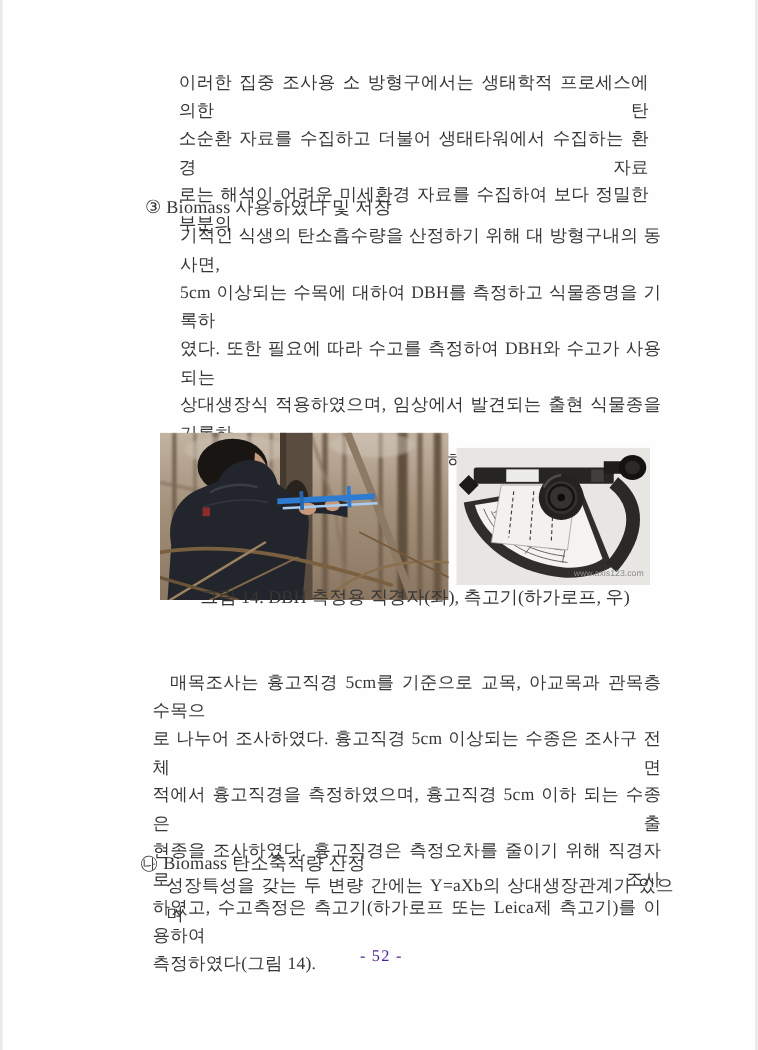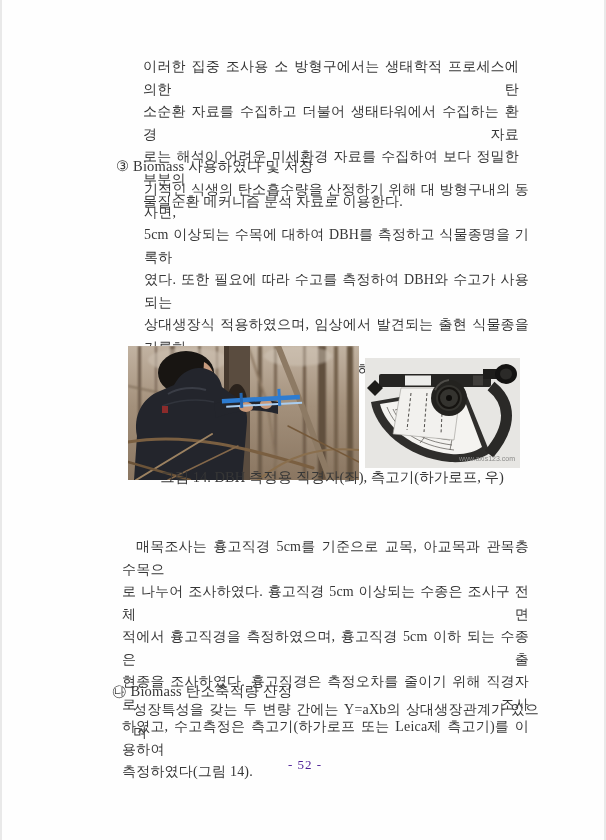--- a/index.html
+++ b/index.html
@@ -21,21 +21,20 @@
 </style>
 </head>
 <body>
 
 <div class="page">
 
   <div class="tblock" style="left:141px;top:56px;width:376px;">
     <div class="jline">이러한 집중 조사용 소 방형구에서는 생태학적 프로세스에 의한 탄</div>
     <div class="jline">소순환 자료를 수집하고 더불어 생태타워에서 수집하는 환경 자료</div>
     <div class="jline">로는 해석이 어려운 미세환경 자료를 수집하여 보다 정밀한 부분의</div>
-    <div class="jline last">물질순환 메커니즘 분석 자료로 이용한다.</div>
   </div>
 
   <div class="tblock heading" style="left:114px;top:155px;width:420px;">③ Biomass 사용하였다 및 저장</div>
 
   <div class="tblock" style="left:136px;top:179px;width:391px;box-sizing:border-box;">
     <div class="jline indent1">기적인 식생의 탄소흡수량을 산정하기 위해 대 방형구내의 동사면,</div>
     <div class="jline indent1">5cm 이상되는 수목에 대하여 DBH를 측정하고 식물종명을 기록하</div>
     <div class="jline indent1">였다. 또한 필요에 따라 수고를 측정하여 DBH와 수고가 사용되는</div>
     <div class="jline indent1">상대생장식 적용하였으며, 임상에서 발견되는 출현 식물종을 기록하</div>
     <div class="jline indent1 last">여 조사지의 특성 파악하는데 사용하였다(그림 14).</div>

